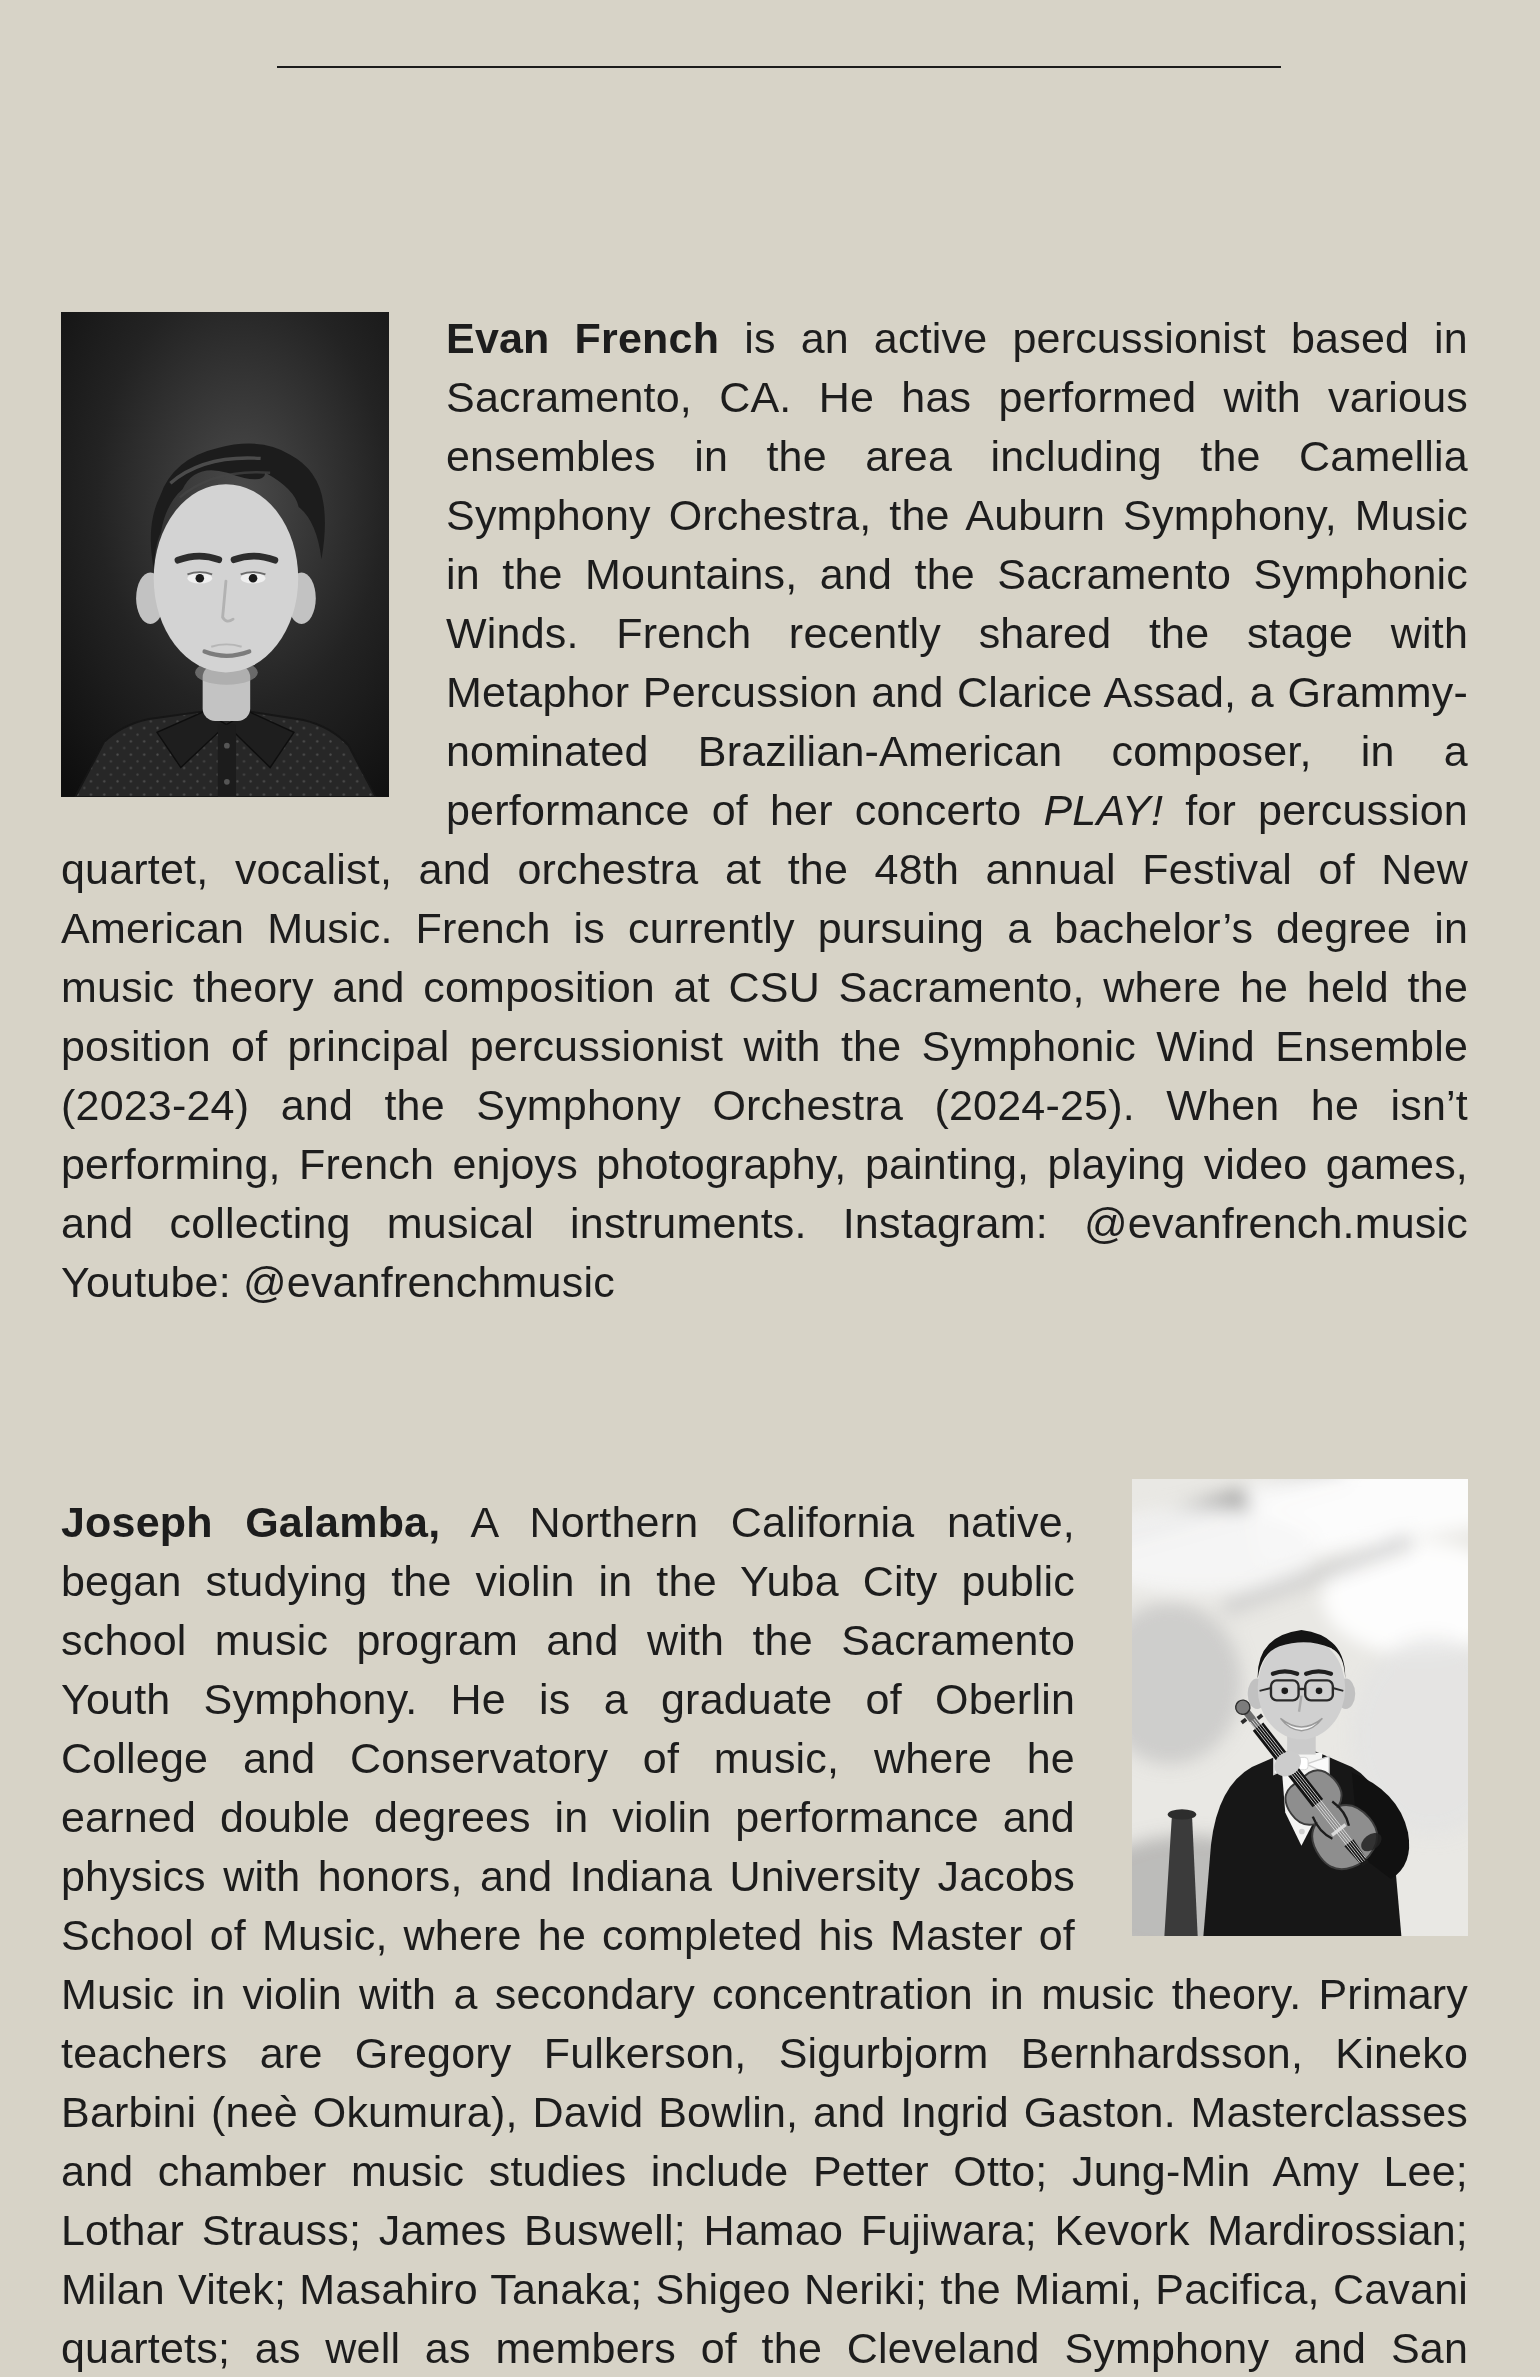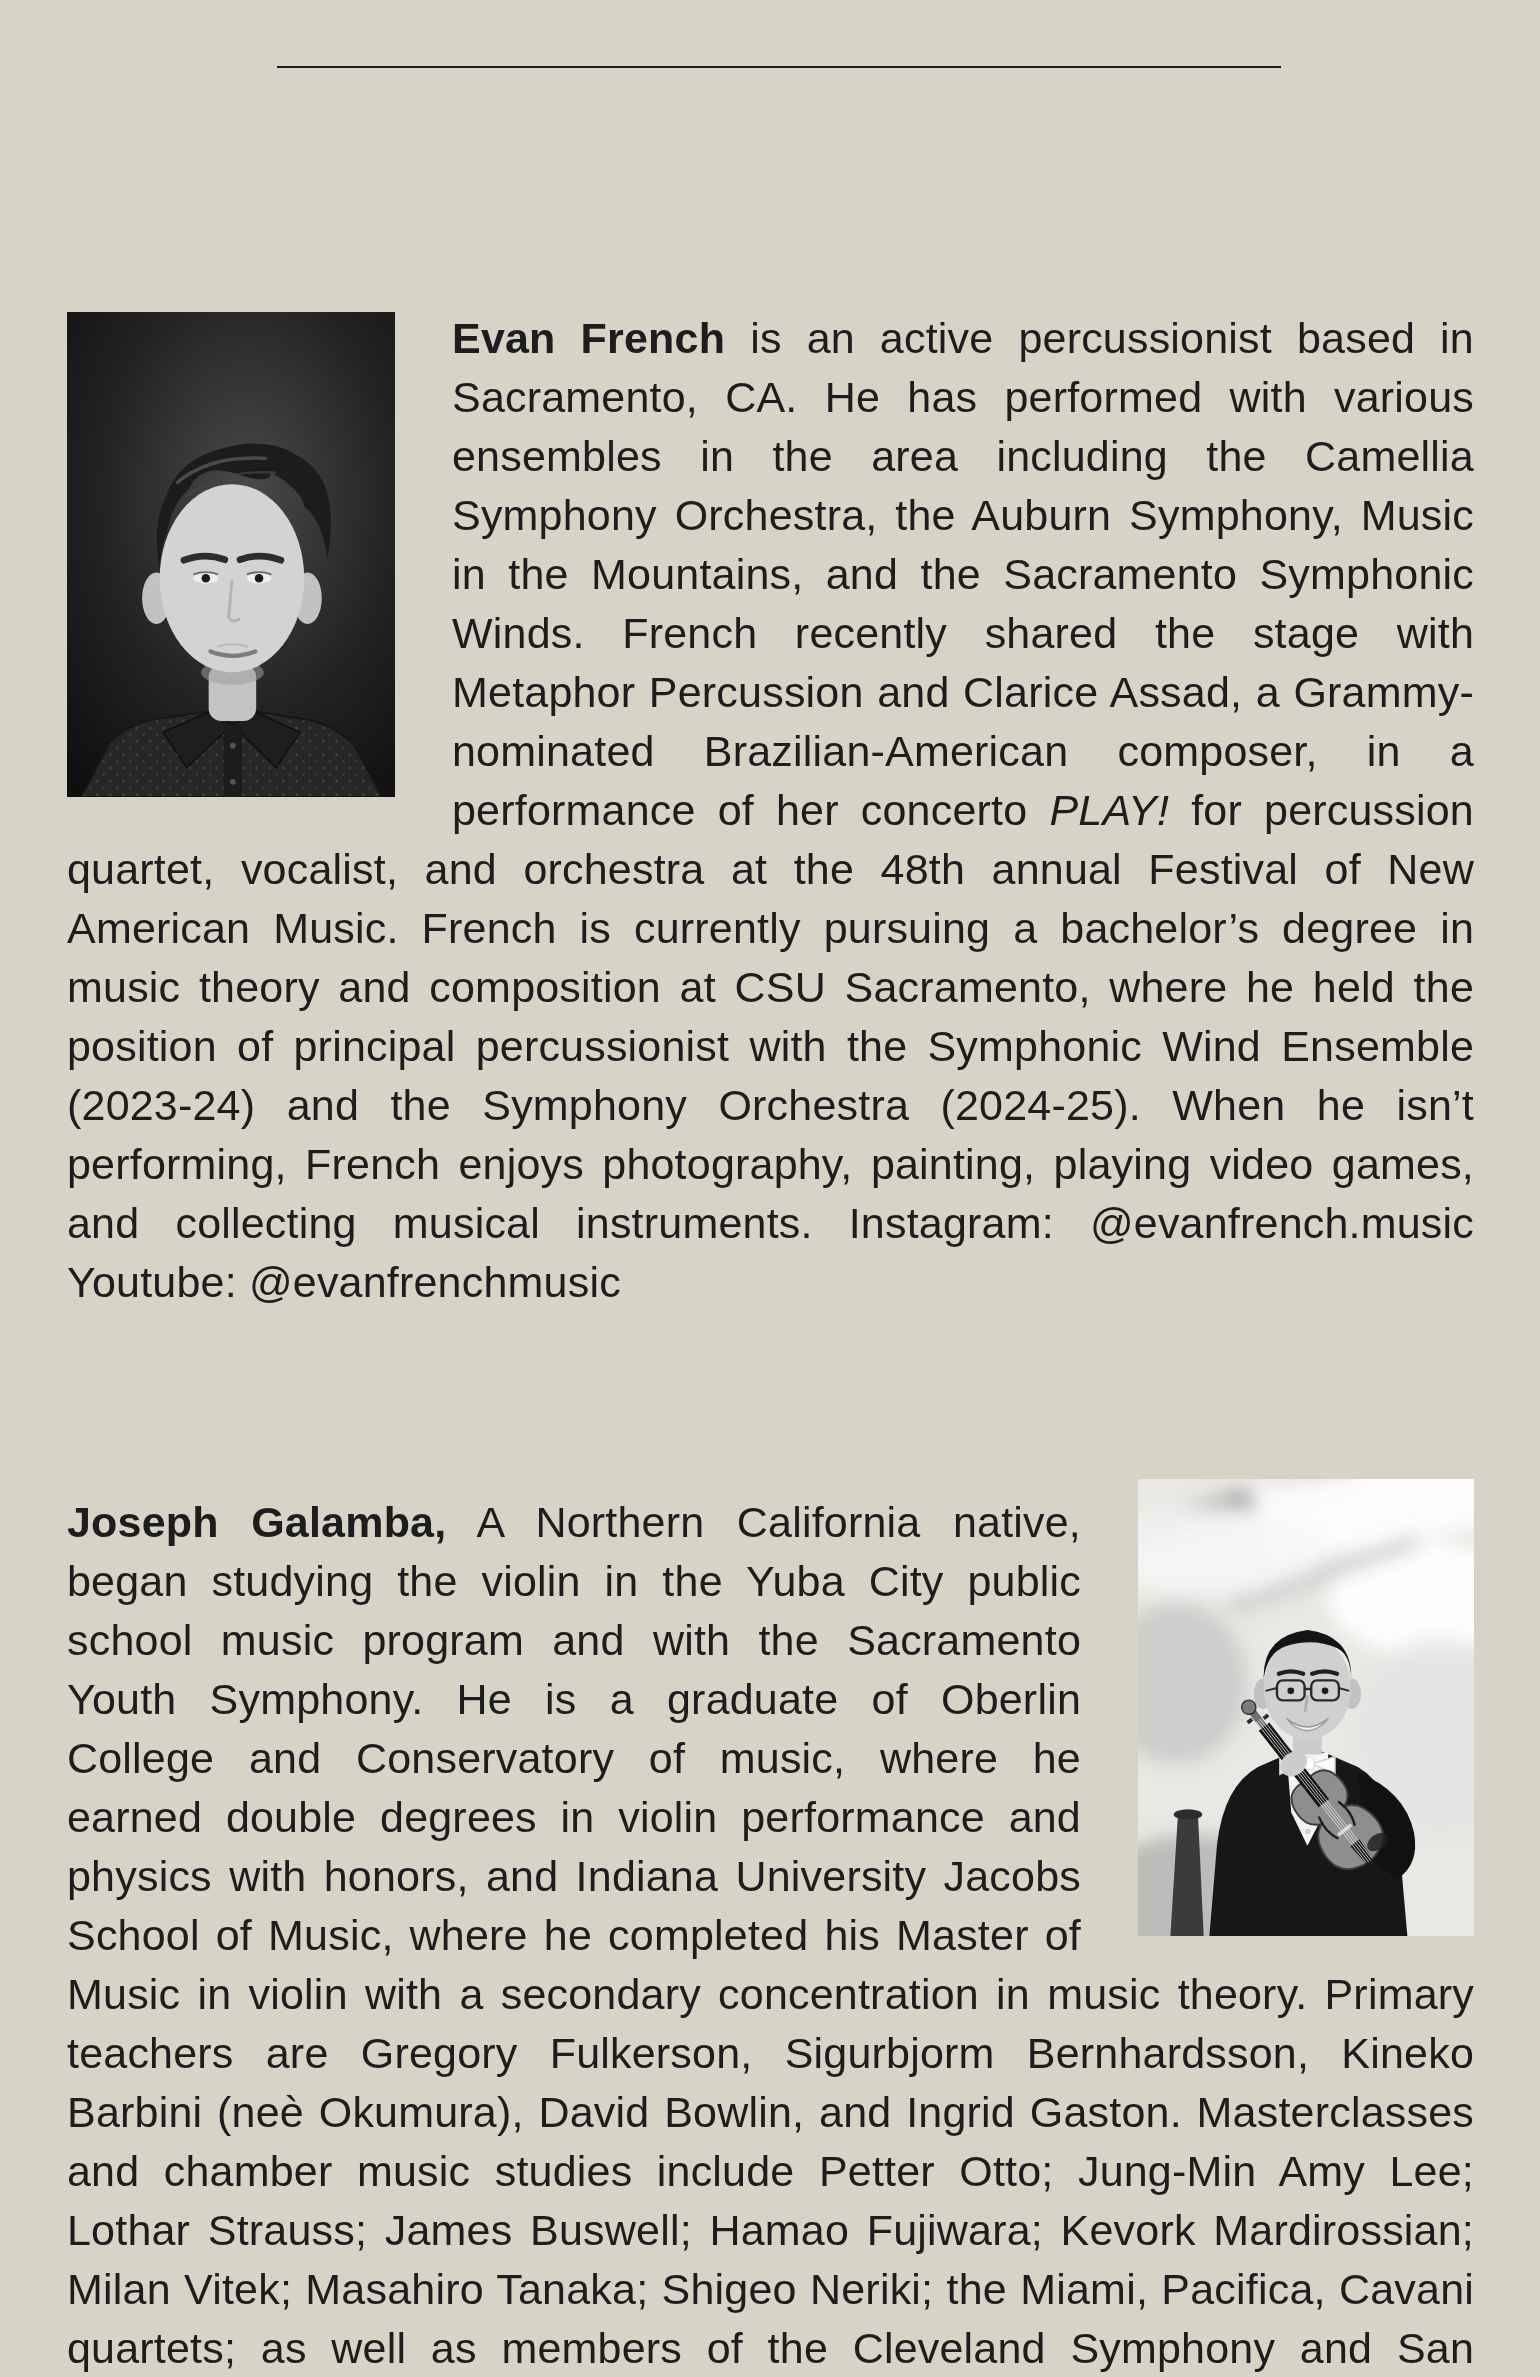--- a/index.html
+++ b/index.html
@@ -12,21 +12,21 @@
     color: #1d1d1d;
   }
   .top-rule {
     position: absolute;
     left: 277px; top: 66px;
     width: 1004px; height: 2.4px;
     background: #1b1b1b;
   }
   .section {
     position: absolute;
-    left: 67px;
+    left: 61px;
     width: 1407px;
   }
   #section-evan   { top: 309px; }
   #section-joseph { top: 1493px; }
   .bio {
     margin: 0;
     font-size: 43px;
     line-height: 59px;
     letter-spacing: 0.2px;
     text-align: justify;

